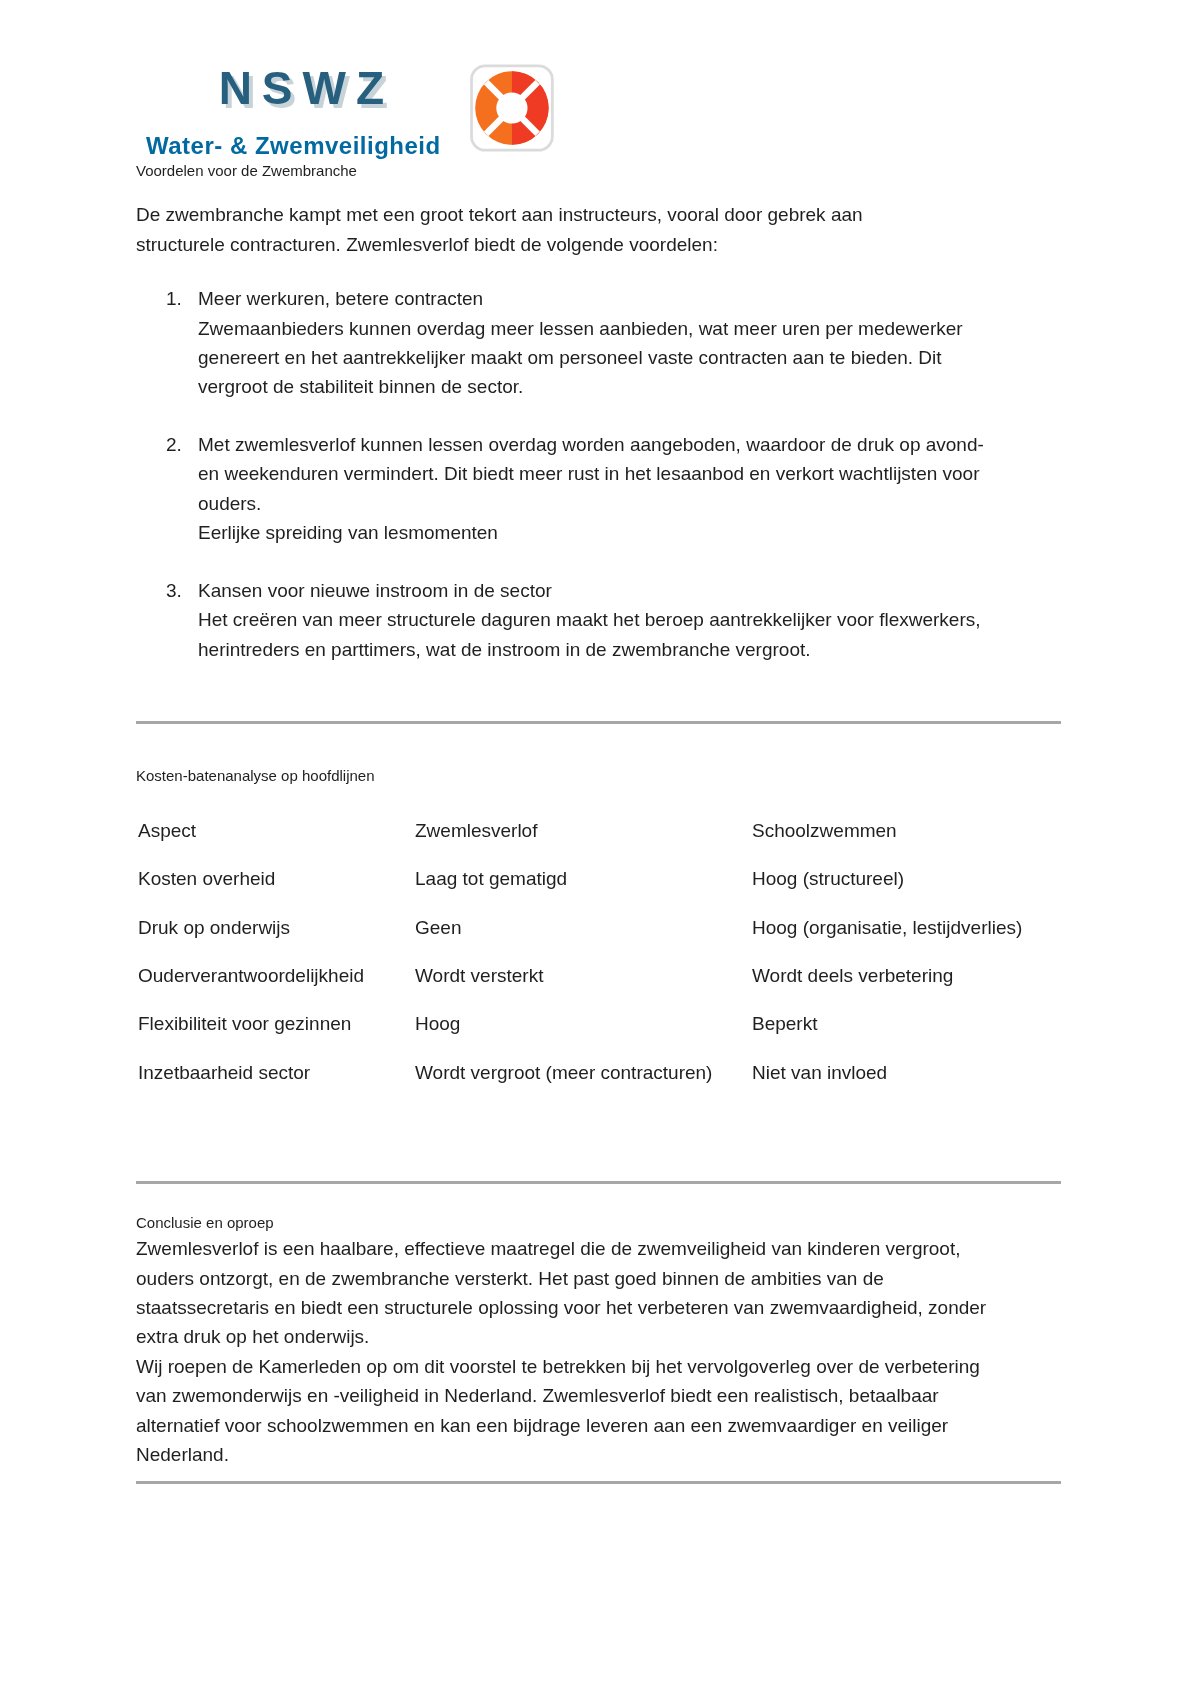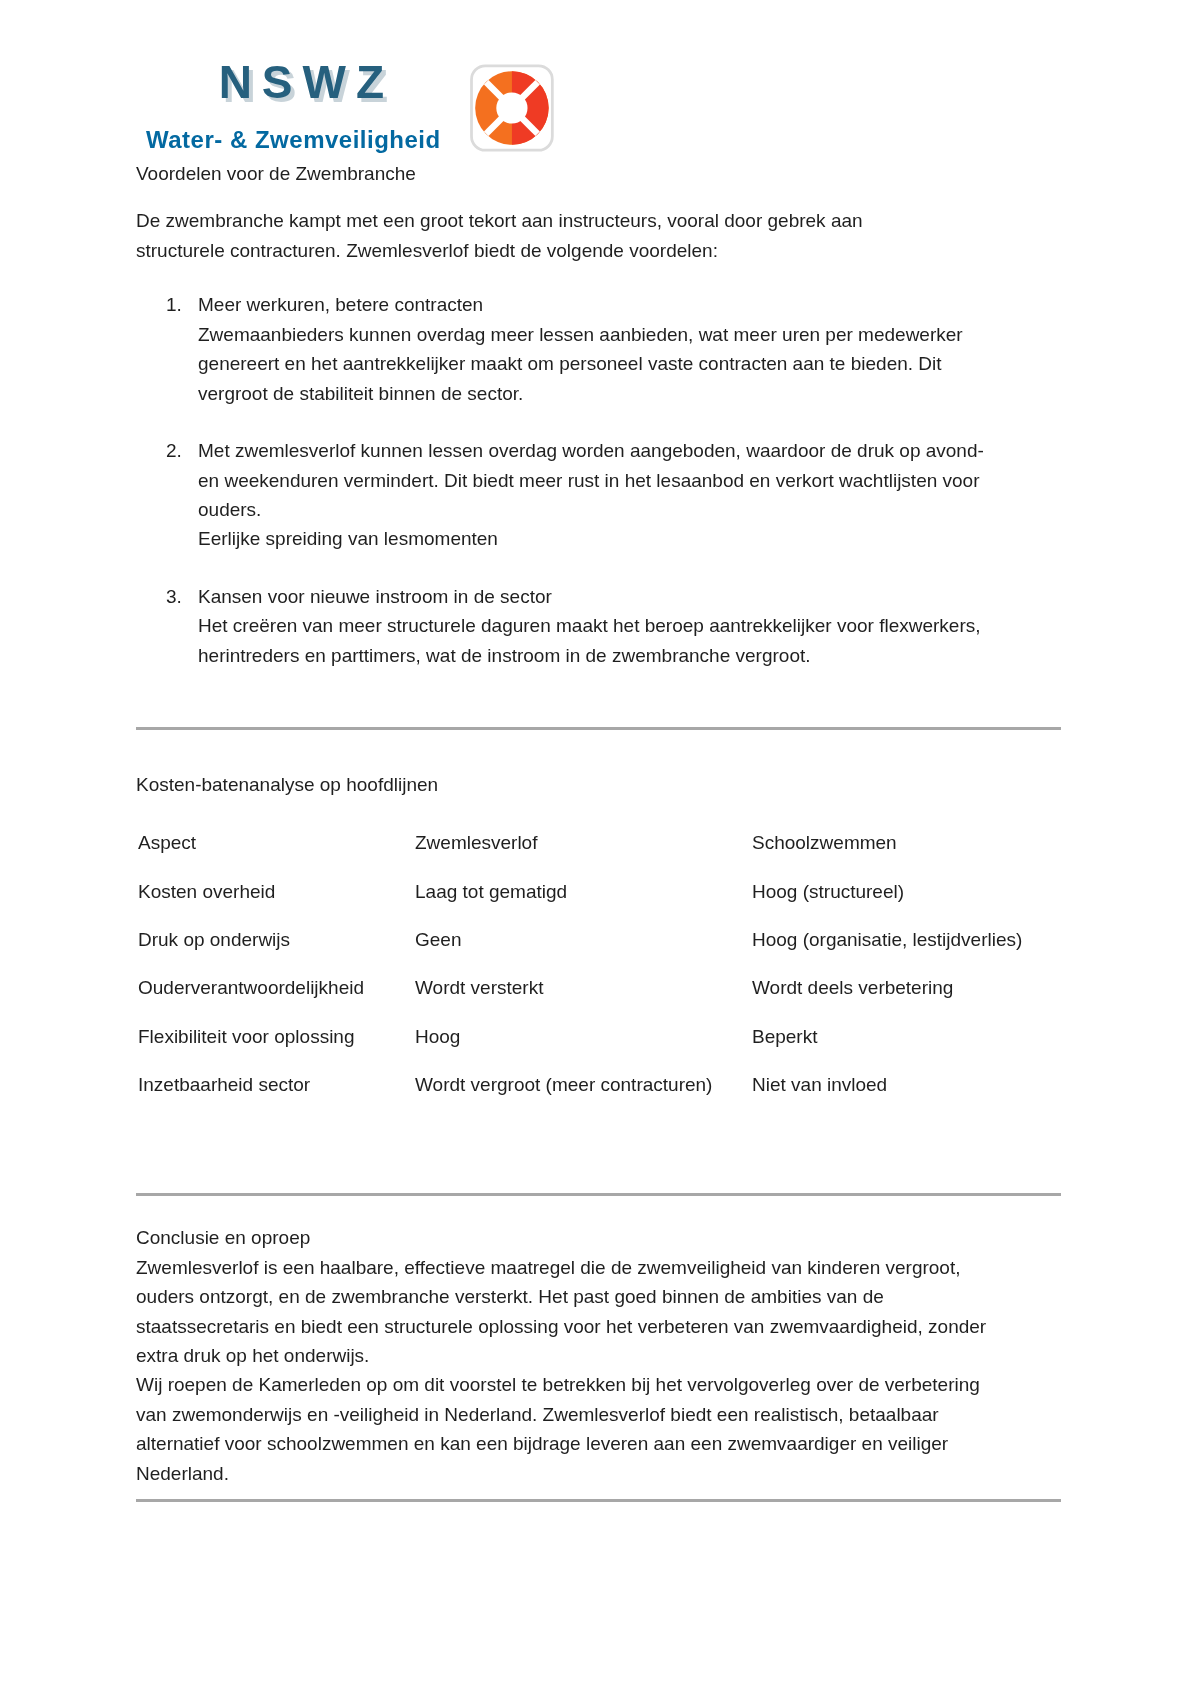--- a/index.html
+++ b/index.html
@@ -22,21 +22,21 @@
     width: 925px;
     margin-left: 136px;
     padding-top: 63px;
     font-size: 19px;
     line-height: 1.55;
   }
 
   
   .logo-row {
     display: flex;
-    align-items: center;
+    align-items: flex-start;
     gap: 24px;
     height: 90px;
     margin-left: 10px;
   }
   .logo-textblock { text-align: center; padding-top: 2px; }
   .logo-acronym {
     font-size: 46px;
     font-weight: bold;
     letter-spacing: 10px;
     line-height: 1.0;
@@ -53,21 +53,21 @@
     white-space: nowrap;
   }
   .buoy-svg { width: 92px; height: 90px; display: block; }
   .buoy-frame { fill: #ffffff; stroke: var(--buoy-frame); stroke-width: 3; }
   .buoy-left { fill: var(--buoy-orange); }
   .buoy-right { fill: var(--buoy-red); }
   .buoy-spokes { stroke: #ffffff; stroke-width: 7; }
   .buoy-hole { fill: #ffffff; }
 
   
-  .section-heading { font-size: 19px; font-weight: normal; }
+  .section-heading { font-size: 15px; font-weight: normal; }
   .intro-heading { margin-top: 6px; }
   .intro-paragraph { margin-top: 18px; max-width: 800px; }
 
   .benefit-list { margin-top: 25px; }
   .benefit-item { display: flex; margin-bottom: 28px; }
   .benefit-number { width: 62px; padding-left: 30px; flex: none; }
   .benefit-content { max-width: 790px; }
 
   .divider {
     border: none;
@@ -179,21 +179,21 @@
         <td>Druk op onderwijs</td>
         <td>Geen</td>
         <td>Hoog (organisatie, lestijdverlies)</td>
       </tr>
       <tr>
         <td>Ouderverantwoordelijkheid</td>
         <td>Wordt versterkt</td>
         <td>Wordt deels verbetering</td>
       </tr>
       <tr>
-        <td>Flexibiliteit voor oplossing</td>
+        <td>Flexibiliteit voor gezinnen</td>
         <td>Hoog</td>
         <td>Beperkt</td>
       </tr>
       <tr>
         <td>Inzetbaarheid sector</td>
         <td>Wordt vergroot (meer contracturen)</td>
         <td>Niet van invloed</td>
       </tr>
     </tbody>
   </table>

